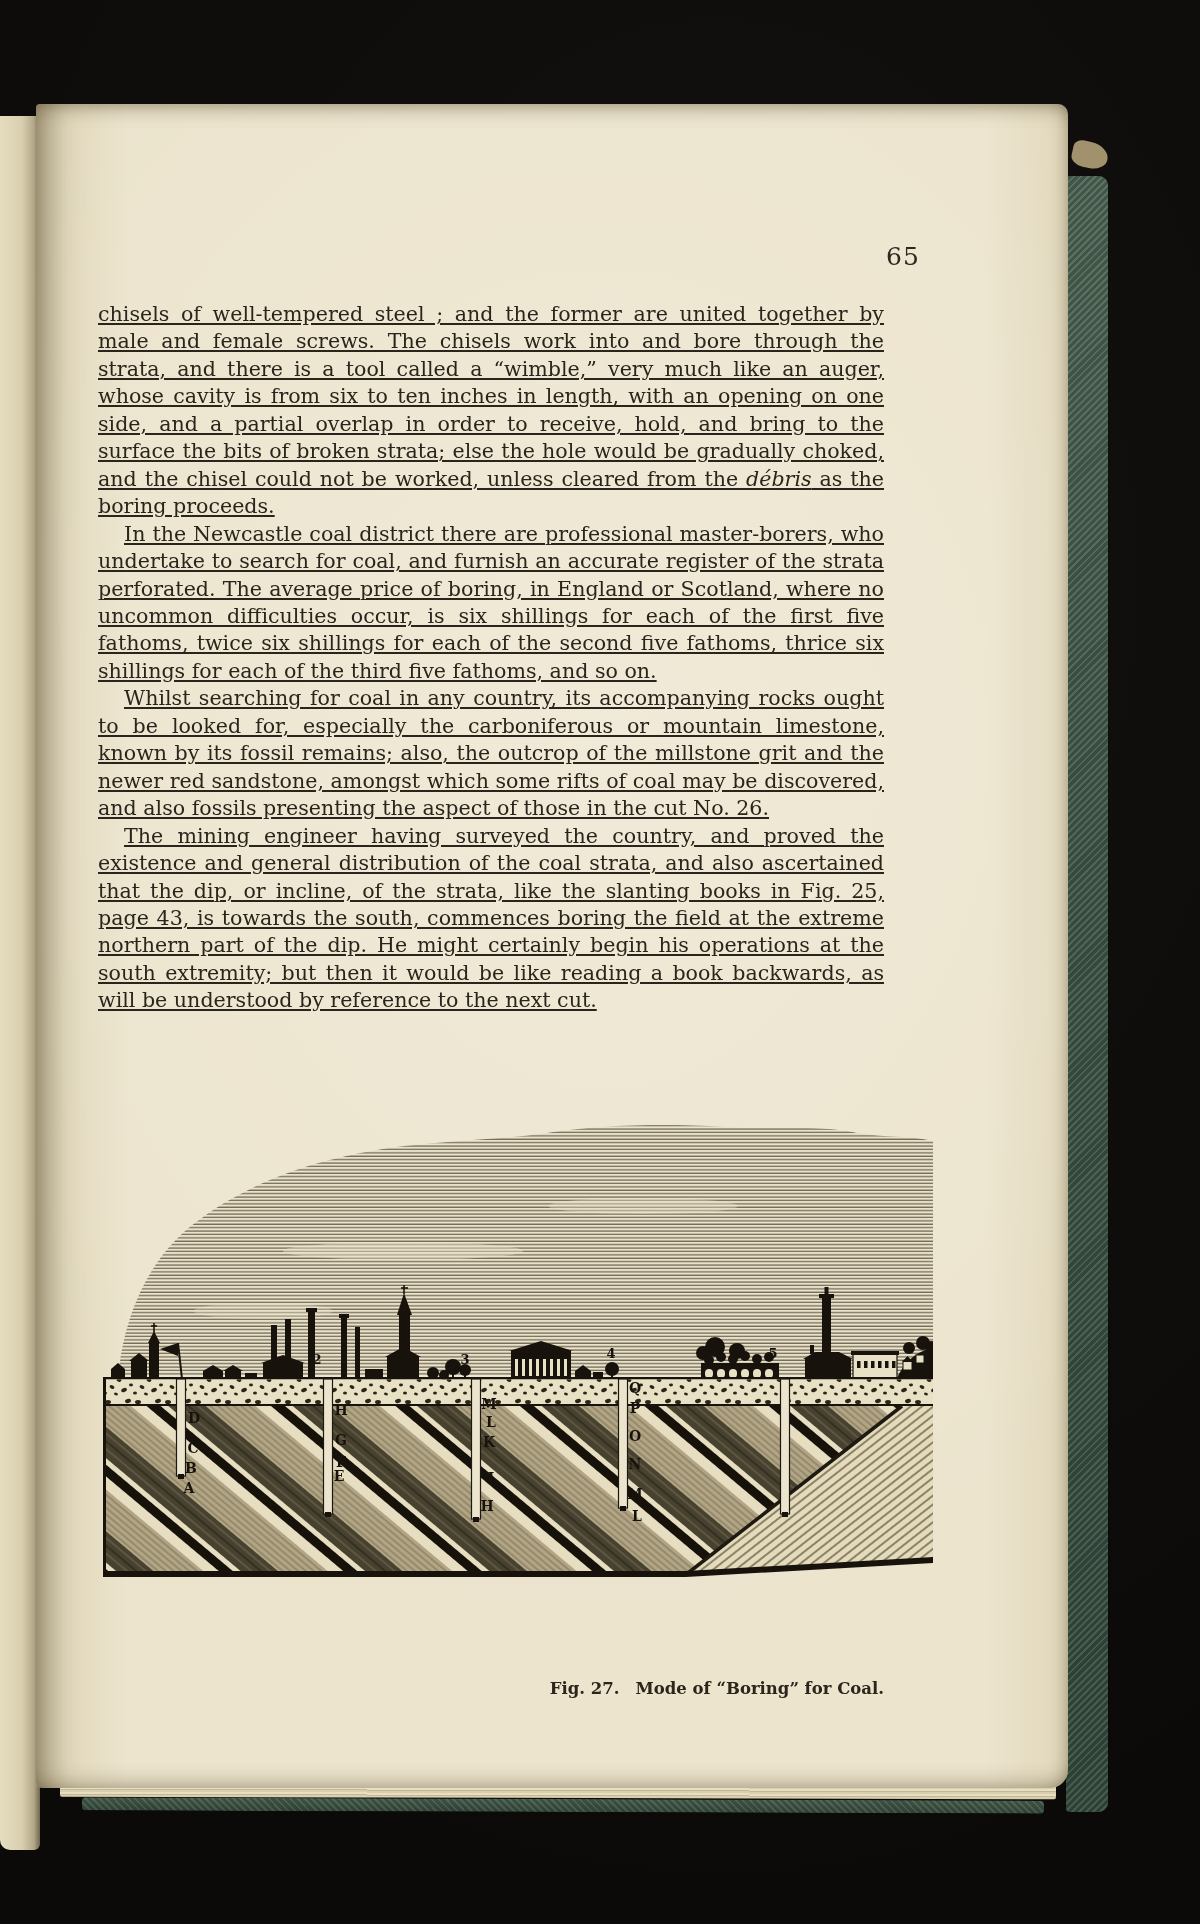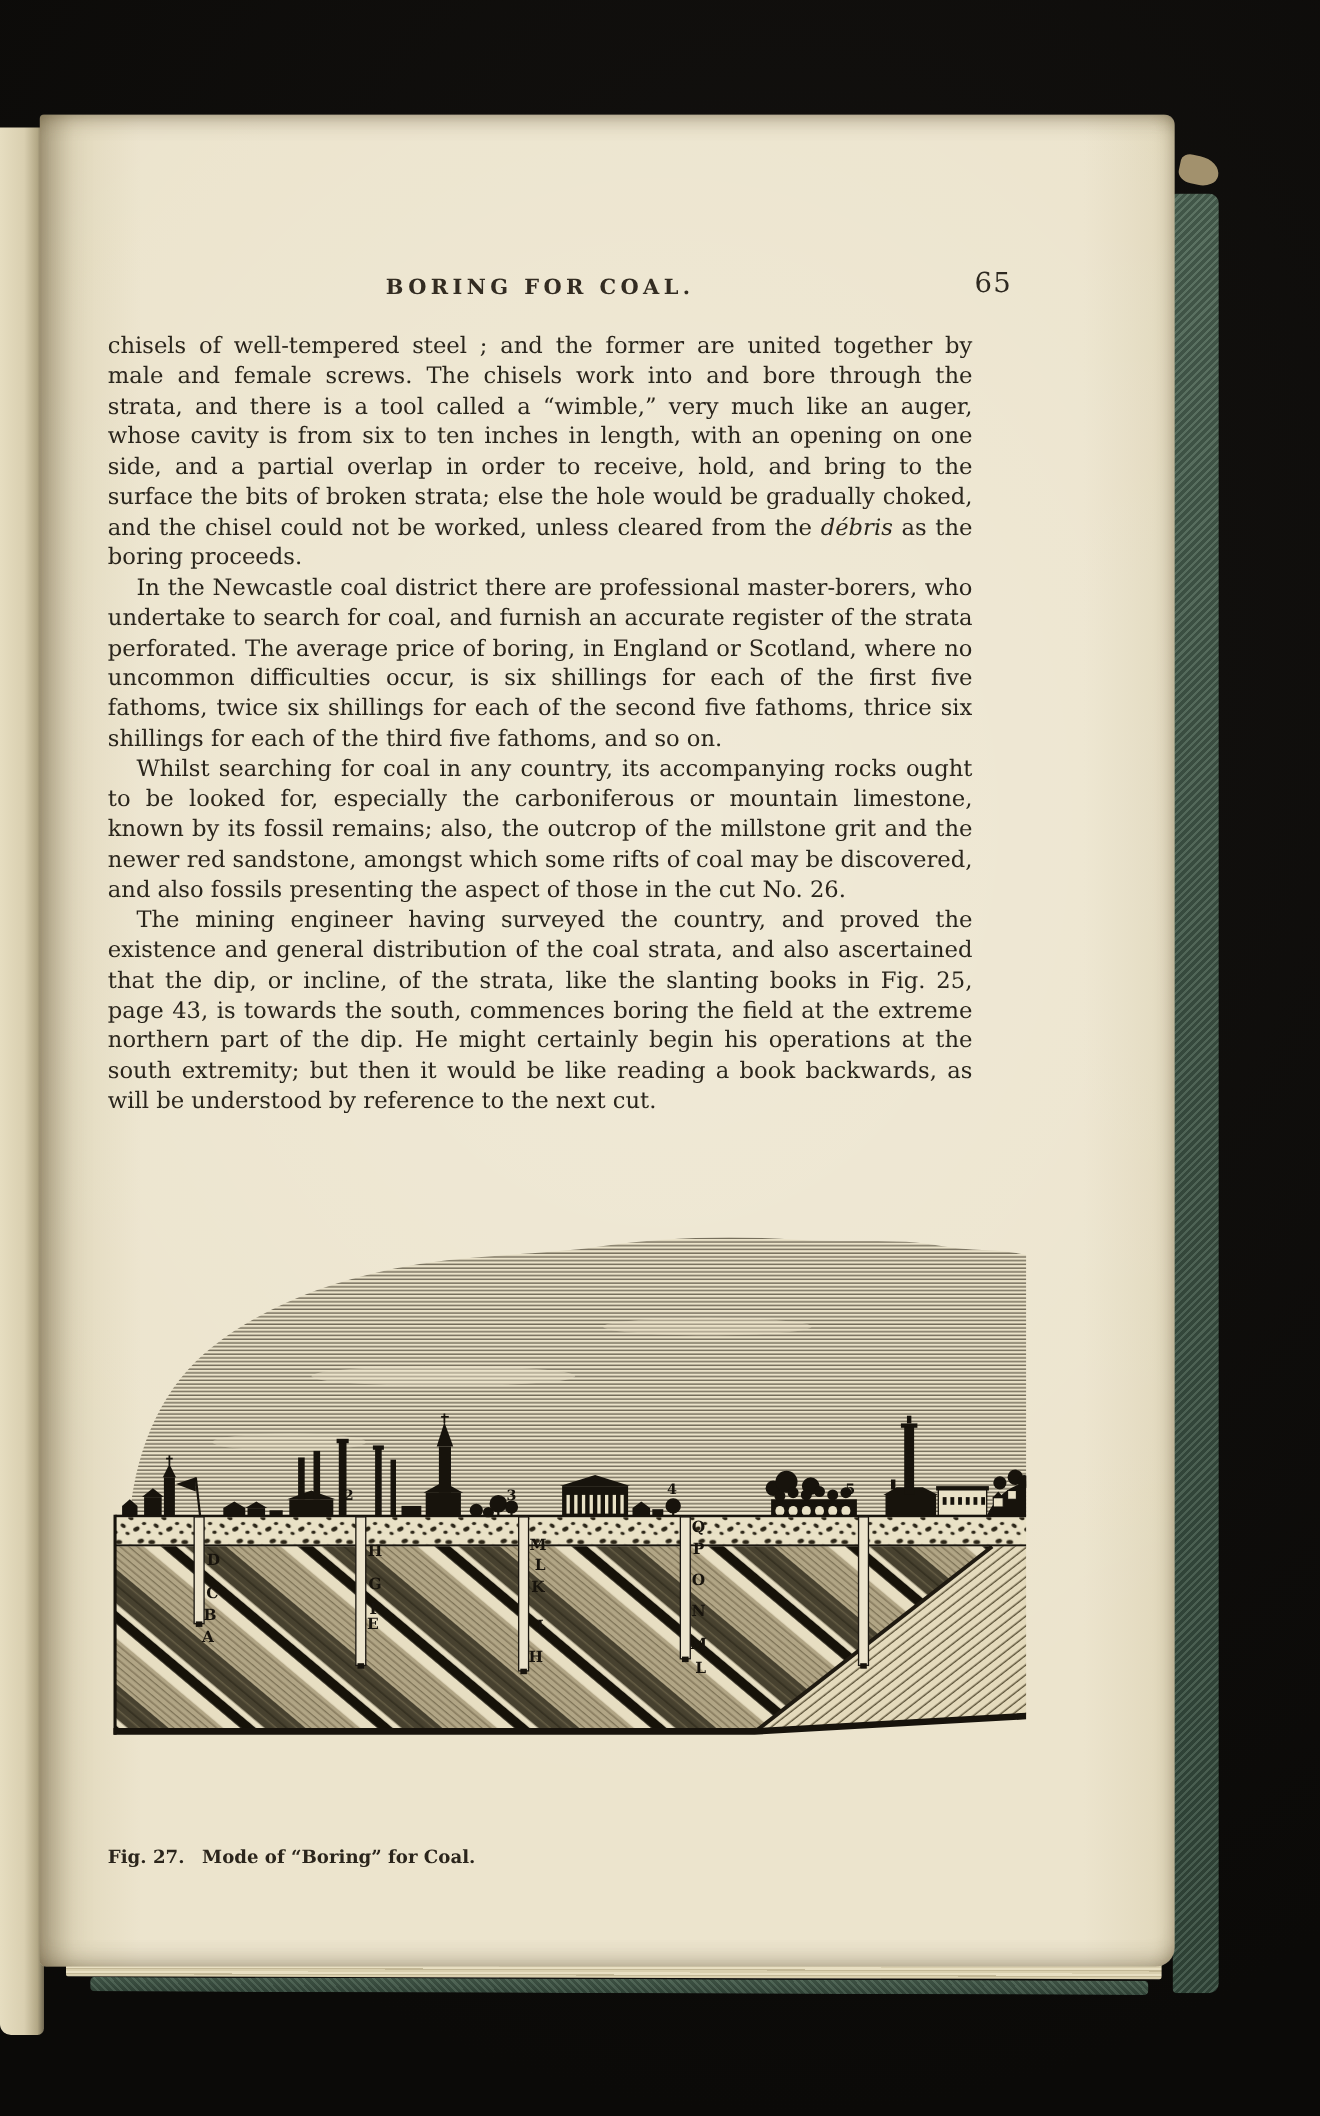--- a/index.html
+++ b/index.html
@@ -50,44 +50,43 @@
   }
   .running-header{
     position:absolute;left:62px;top:146px;width:786px;text-align:center;
     font-size:19px;font-weight:bold;letter-spacing:4px;color:#332c22;
   }
   .page-number{
     position:absolute;left:850px;top:138px;font-size:25px;color:#2e2920;letter-spacing:1px;
   }
   .body-text{
     position:absolute;left:62px;top:197px;width:786px;
-    font-size:20.6px;line-height:27.45px;text-align:justify;color:#2a251c;
+    font-size:20.6px;line-height:27.45px;text-align:justify;color:#2a251c;text-decoration:underline;
   }
   .body-text p{margin:0;text-indent:26px;}
   .body-text p.first{text-indent:0;}
   .body-text .ital{font-style:italic;}
   .figure{position:absolute;left:67px;top:1007px;width:830px;height:470px;}
   .caption{
-    position:absolute;left:62px;top:1575px;width:786px;text-align:left;
+    position:absolute;left:62px;top:1575px;width:786px;text-align:right;
     font-size:16.5px;font-weight:bold;color:#2b251c;
   }
   .caption .cap-label{margin-right:16px;}
 </style>
 </head>
 <body>
 
 <div class="cover-right"></div>
 <div class="cover-bottom"></div>
 <div class="edge-stack"></div>
 <div class="left-sliver"></div>
 <div class="headband-fragment"></div>
 
 <div class="page">
 
-  <div class="running-header">BORING FOR COAL.</div>
   <div class="page-number">65</div>
 
   <div class="body-text">
     <p class="first"><span>chisels of well-tempered steel ; and the former are united together by male and female screws.  The chisels work into and bore through the strata, and there is a tool called a “wimble,” very much like an auger, whose cavity is from six to ten inches in length, with an opening on one side, and a partial overlap in order to receive, hold, and bring to the surface the bits of broken strata; else the hole would be gradually choked, and the chisel could not be worked, unless cleared from the </span><span class="ital">débris</span><span> as the boring proceeds.</span></p>
     <p>In the Newcastle coal district there are professional master-borers, who undertake to search for coal, and furnish an accurate register of the strata perforated.  The average price of boring, in England or Scotland, where no uncommon difficulties occur, is six shillings for each of the first five fathoms, twice six shillings for each of the second five fathoms, thrice six shillings for each of the third five fathoms, and so on.</p>
     <p>Whilst searching for coal in any country, its accompanying rocks ought to be looked for, especially the carboniferous or mountain limestone, known by its fossil remains; also, the outcrop of the millstone grit and the newer red sandstone, amongst which some rifts of coal may be discovered, and also fossils presenting the aspect of those in the cut No. 26.</p>
     <p>The mining engineer having surveyed the country, and proved the existence and general distribution of the coal strata, and also ascertained that the dip, or incline, of the strata, like the slanting books in Fig. 25, page 43, is towards the south, commences boring the field at the extreme northern part of the dip.  He might certainly begin his operations at the south extremity; but then it would be like reading a book backwards, as will be understood by reference to the next cut.</p>
   </div>
 
   <svg class="figure" viewBox="0 0 830 470" xmlns="http://www.w3.org/2000/svg">

